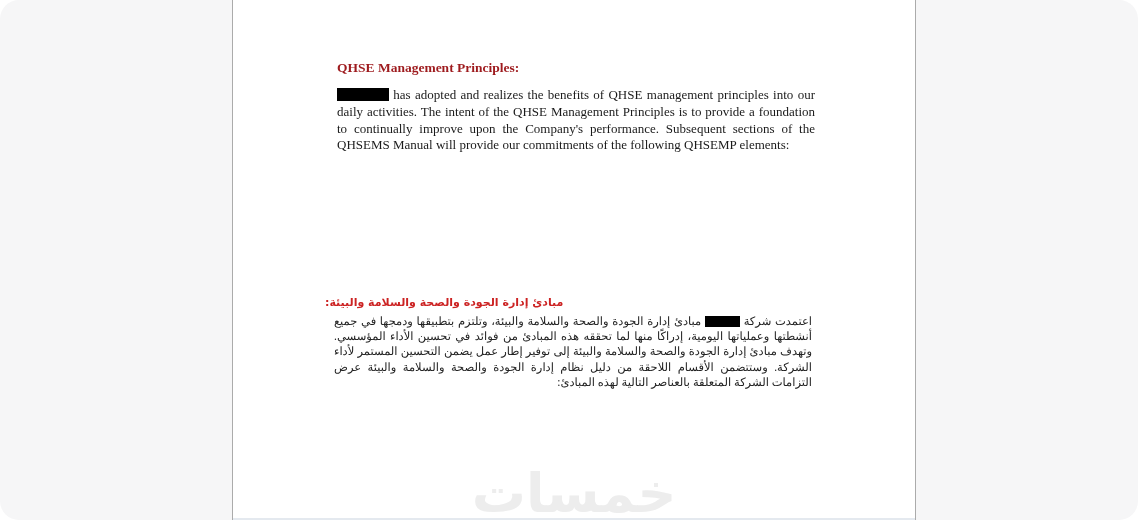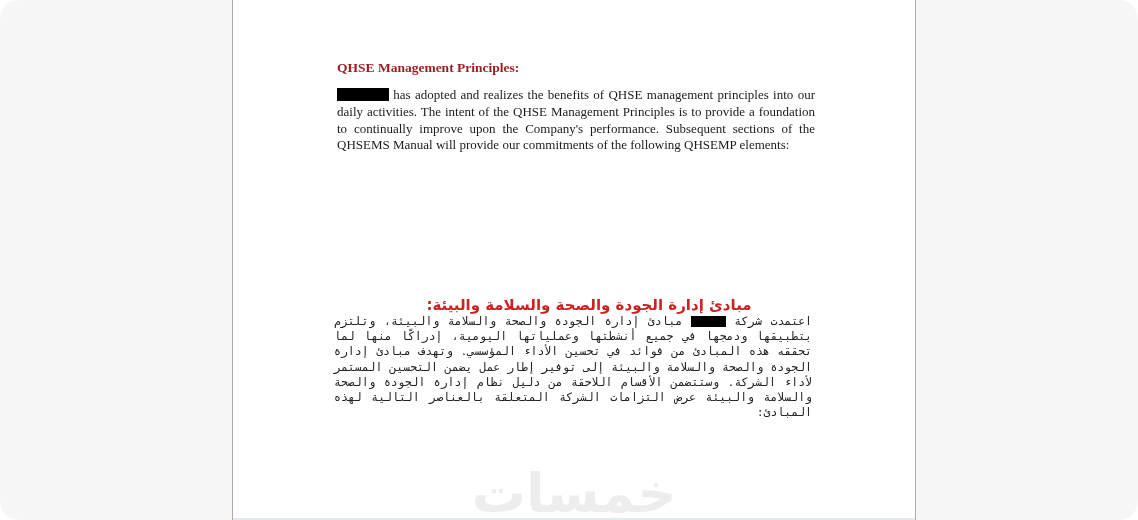--- a/index.html
+++ b/index.html
@@ -57,42 +57,42 @@
     width: 52px;
     height: 13px;
   }
   .redact-ar {
     width: 35px;
     height: 11px;
     vertical-align: -2px;
   }
   .ar-heading {
     position: absolute;
-    right: 87px;
+    right: 112px;
     top: 296px;
     width: 478px;
     direction: rtl;
-    text-align: center;
-    font-size: 15px;
+    text-align: left;
+    font-size: 11px;
     font-weight: bold;
     color: #cc2222;
     font-family: "DejaVu Sans", sans-serif;
   }
   .ar-paragraph {
     position: absolute;
     right: 103px;
     top: 314px;
     width: 478px;
     margin: 0;
     direction: rtl;
     text-align: justify;
     font-size: 11.5px;
     line-height: 15.2px;
     color: #222222;
-    font-family: Liberation Mono, monospace;
+    font-family: Liberation Serif, serif;
   }
   .watermark {
     position: absolute;
     left: 0;
     right: 0;
     top: 462px;
     text-align: center;
     direction: rtl;
     font-size: 54px;
     font-weight: bold;

